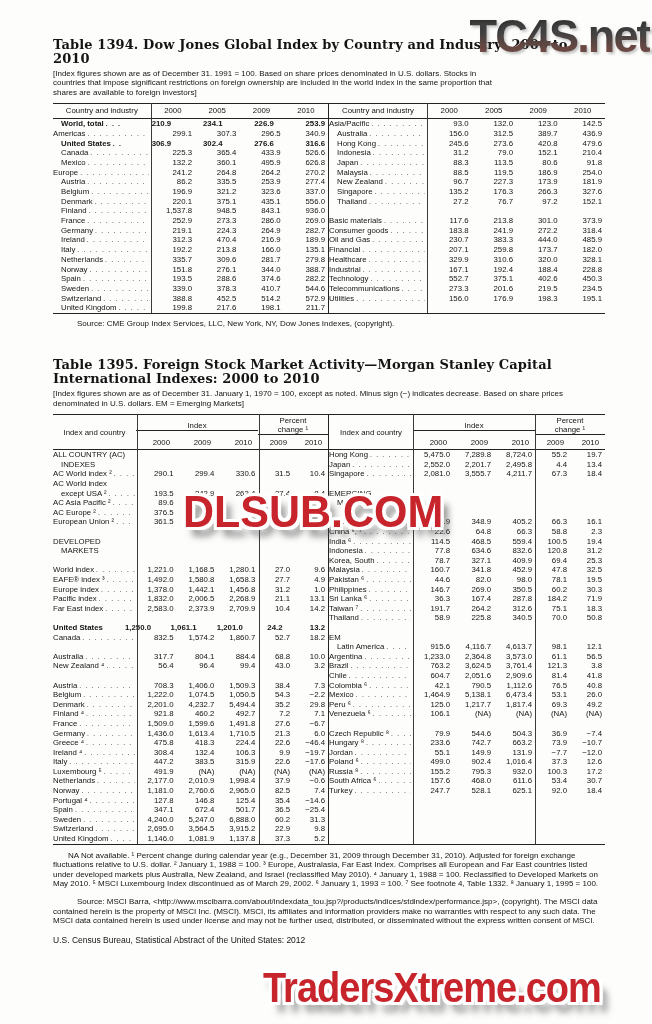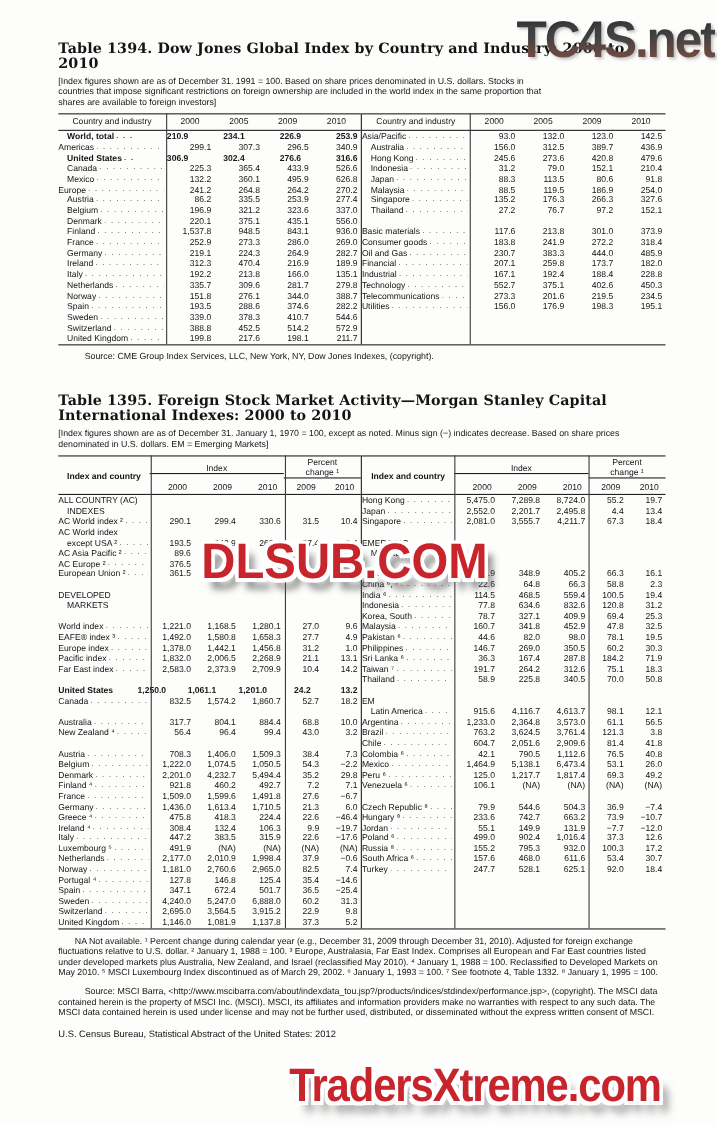--- a/index.html
+++ b/index.html
@@ -35,21 +35,21 @@
   .t94 .hy{width:44.5px;text-align:center;}
   .src{font-size:8px;line-height:9.5px;margin-top:5px;text-indent:24px;}
   
   .t95{font-size:7.8px;margin-top:4px;}
   .t95 .trow{height:9.6px;line-height:9.6px;}
   .t95 .lab{width:84px;}
   .t95 .val{width:41px;}
   .t95 .v0{width:40px;}
   .t95 .v3,.t95 .v4{width:35px;}
   .thead95{display:flex;height:36px;border-top:1px solid #222;border-bottom:1px solid #222;font-size:7.8px;box-sizing:border-box;}
-  .hl95{width:84px;display:flex;align-items:center;justify-content:center;text-align:center;font-weight:bold;}
+  .hl95{width:84px;display:flex;align-items:center;justify-content:center;text-align:center;}
   .hr95{flex:1;display:flex;flex-direction:column;}
   .hgroups{display:flex;height:22px;align-items:center;}
   .hg{display:flex;align-items:center;justify-content:center;box-sizing:border-box;border-bottom:1px solid #222;}
   .hgi{width:122px;}
   .hgp{width:70px;flex-direction:column;line-height:9px;}
   .hyears{display:flex;height:13px;line-height:13px;}
   .t95 .hy{text-align:right;padding-right:6px;box-sizing:border-box;}
   .t95 .hy0{width:40px;} .t95 .hy1,.t95 .hy2{width:41px;} .t95 .hy3,.t95 .hy4{width:35px;}
   
   .fnote{font-size:8px;line-height:9.6px;margin-top:6px;text-indent:15px;}
@@ -356,20 +356,30 @@
               <span class="labtxt">Malaysia</span>
               <span class="dots">. . . . . . . . . . . . . . . . . . . . . . . . . . . . . . . . . . . . . . . . </span>
             </div>
             <div class="cell val v0">88.5</div>
             <div class="cell val v1">119.5</div>
             <div class="cell val v2">186.9</div>
             <div class="cell val v3">254.0</div>
           </div>
           <div class="trow">
             <div class="cell lab ind1">
+              <span class="labtxt">New Zealand</span>
+              <span class="dots">. . . . . . . . . . . . . . . . . . . . . . . . . . . . . . . . . . . . . . . . </span>
+            </div>
+            <div class="cell val v0">96.7</div>
+            <div class="cell val v1">227.3</div>
+            <div class="cell val v2">173.9</div>
+            <div class="cell val v3">181.9</div>
+          </div>
+          <div class="trow">
+            <div class="cell lab ind1">
               <span class="labtxt">Singapore</span>
               <span class="dots">. . . . . . . . . . . . . . . . . . . . . . . . . . . . . . . . . . . . . . . . </span>
             </div>
             <div class="cell val v0">135.2</div>
             <div class="cell val v1">176.3</div>
             <div class="cell val v2">266.3</div>
             <div class="cell val v3">327.6</div>
           </div>
           <div class="trow">
             <div class="cell lab ind1">
@@ -422,20 +432,30 @@
           </div>
           <div class="trow">
             <div class="cell lab">
               <span class="labtxt">Financial</span>
               <span class="dots">. . . . . . . . . . . . . . . . . . . . . . . . . . . . . . . . . . . . . . . . </span>
             </div>
             <div class="cell val v0">207.1</div>
             <div class="cell val v1">259.8</div>
             <div class="cell val v2">173.7</div>
             <div class="cell val v3">182.0</div>
+          </div>
+          <div class="trow">
+            <div class="cell lab">
+              <span class="labtxt">Healthcare</span>
+              <span class="dots">. . . . . . . . . . . . . . . . . . . . . . . . . . . . . . . . . . . . . . . . </span>
+            </div>
+            <div class="cell val v0">329.9</div>
+            <div class="cell val v1">310.6</div>
+            <div class="cell val v2">320.0</div>
+            <div class="cell val v3">328.1</div>
           </div>
           <div class="trow">
             <div class="cell lab">
               <span class="labtxt">Industrial</span>
               <span class="dots">. . . . . . . . . . . . . . . . . . . . . . . . . . . . . . . . . . . . . . . . </span>
             </div>
             <div class="cell val v0">167.1</div>
             <div class="cell val v1">192.4</div>
             <div class="cell val v2">188.4</div>
             <div class="cell val v3">228.8</div>

